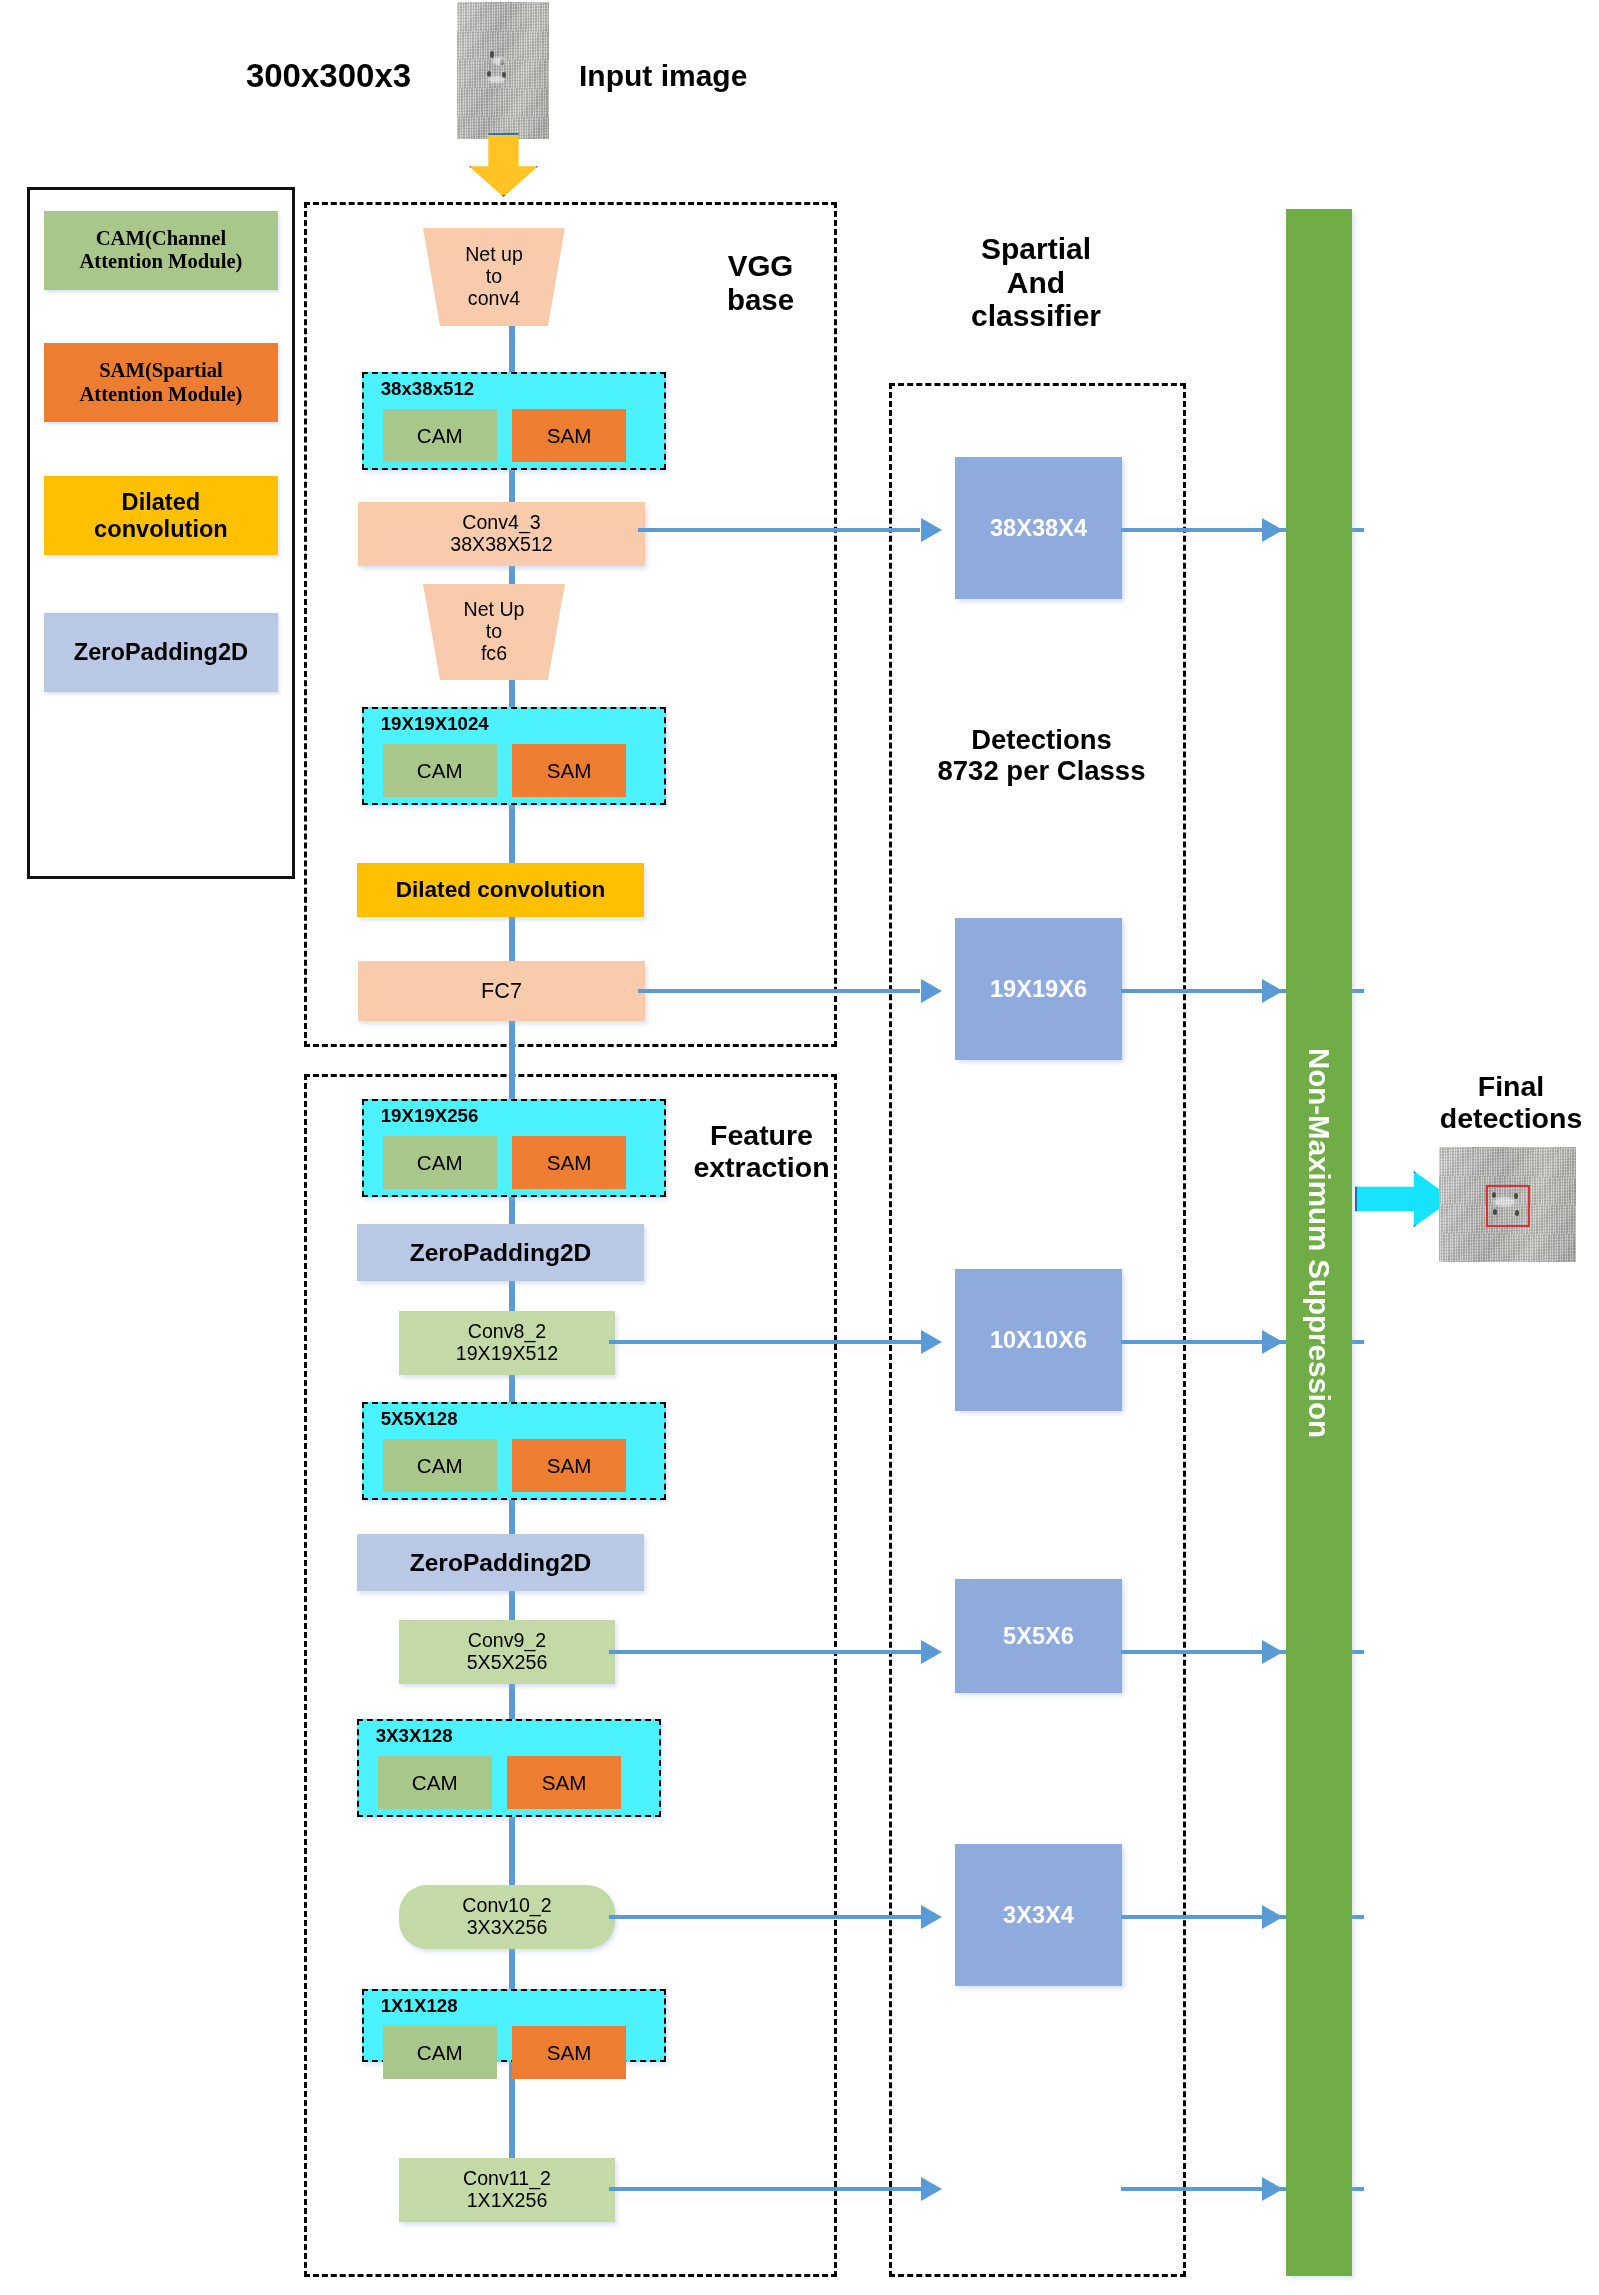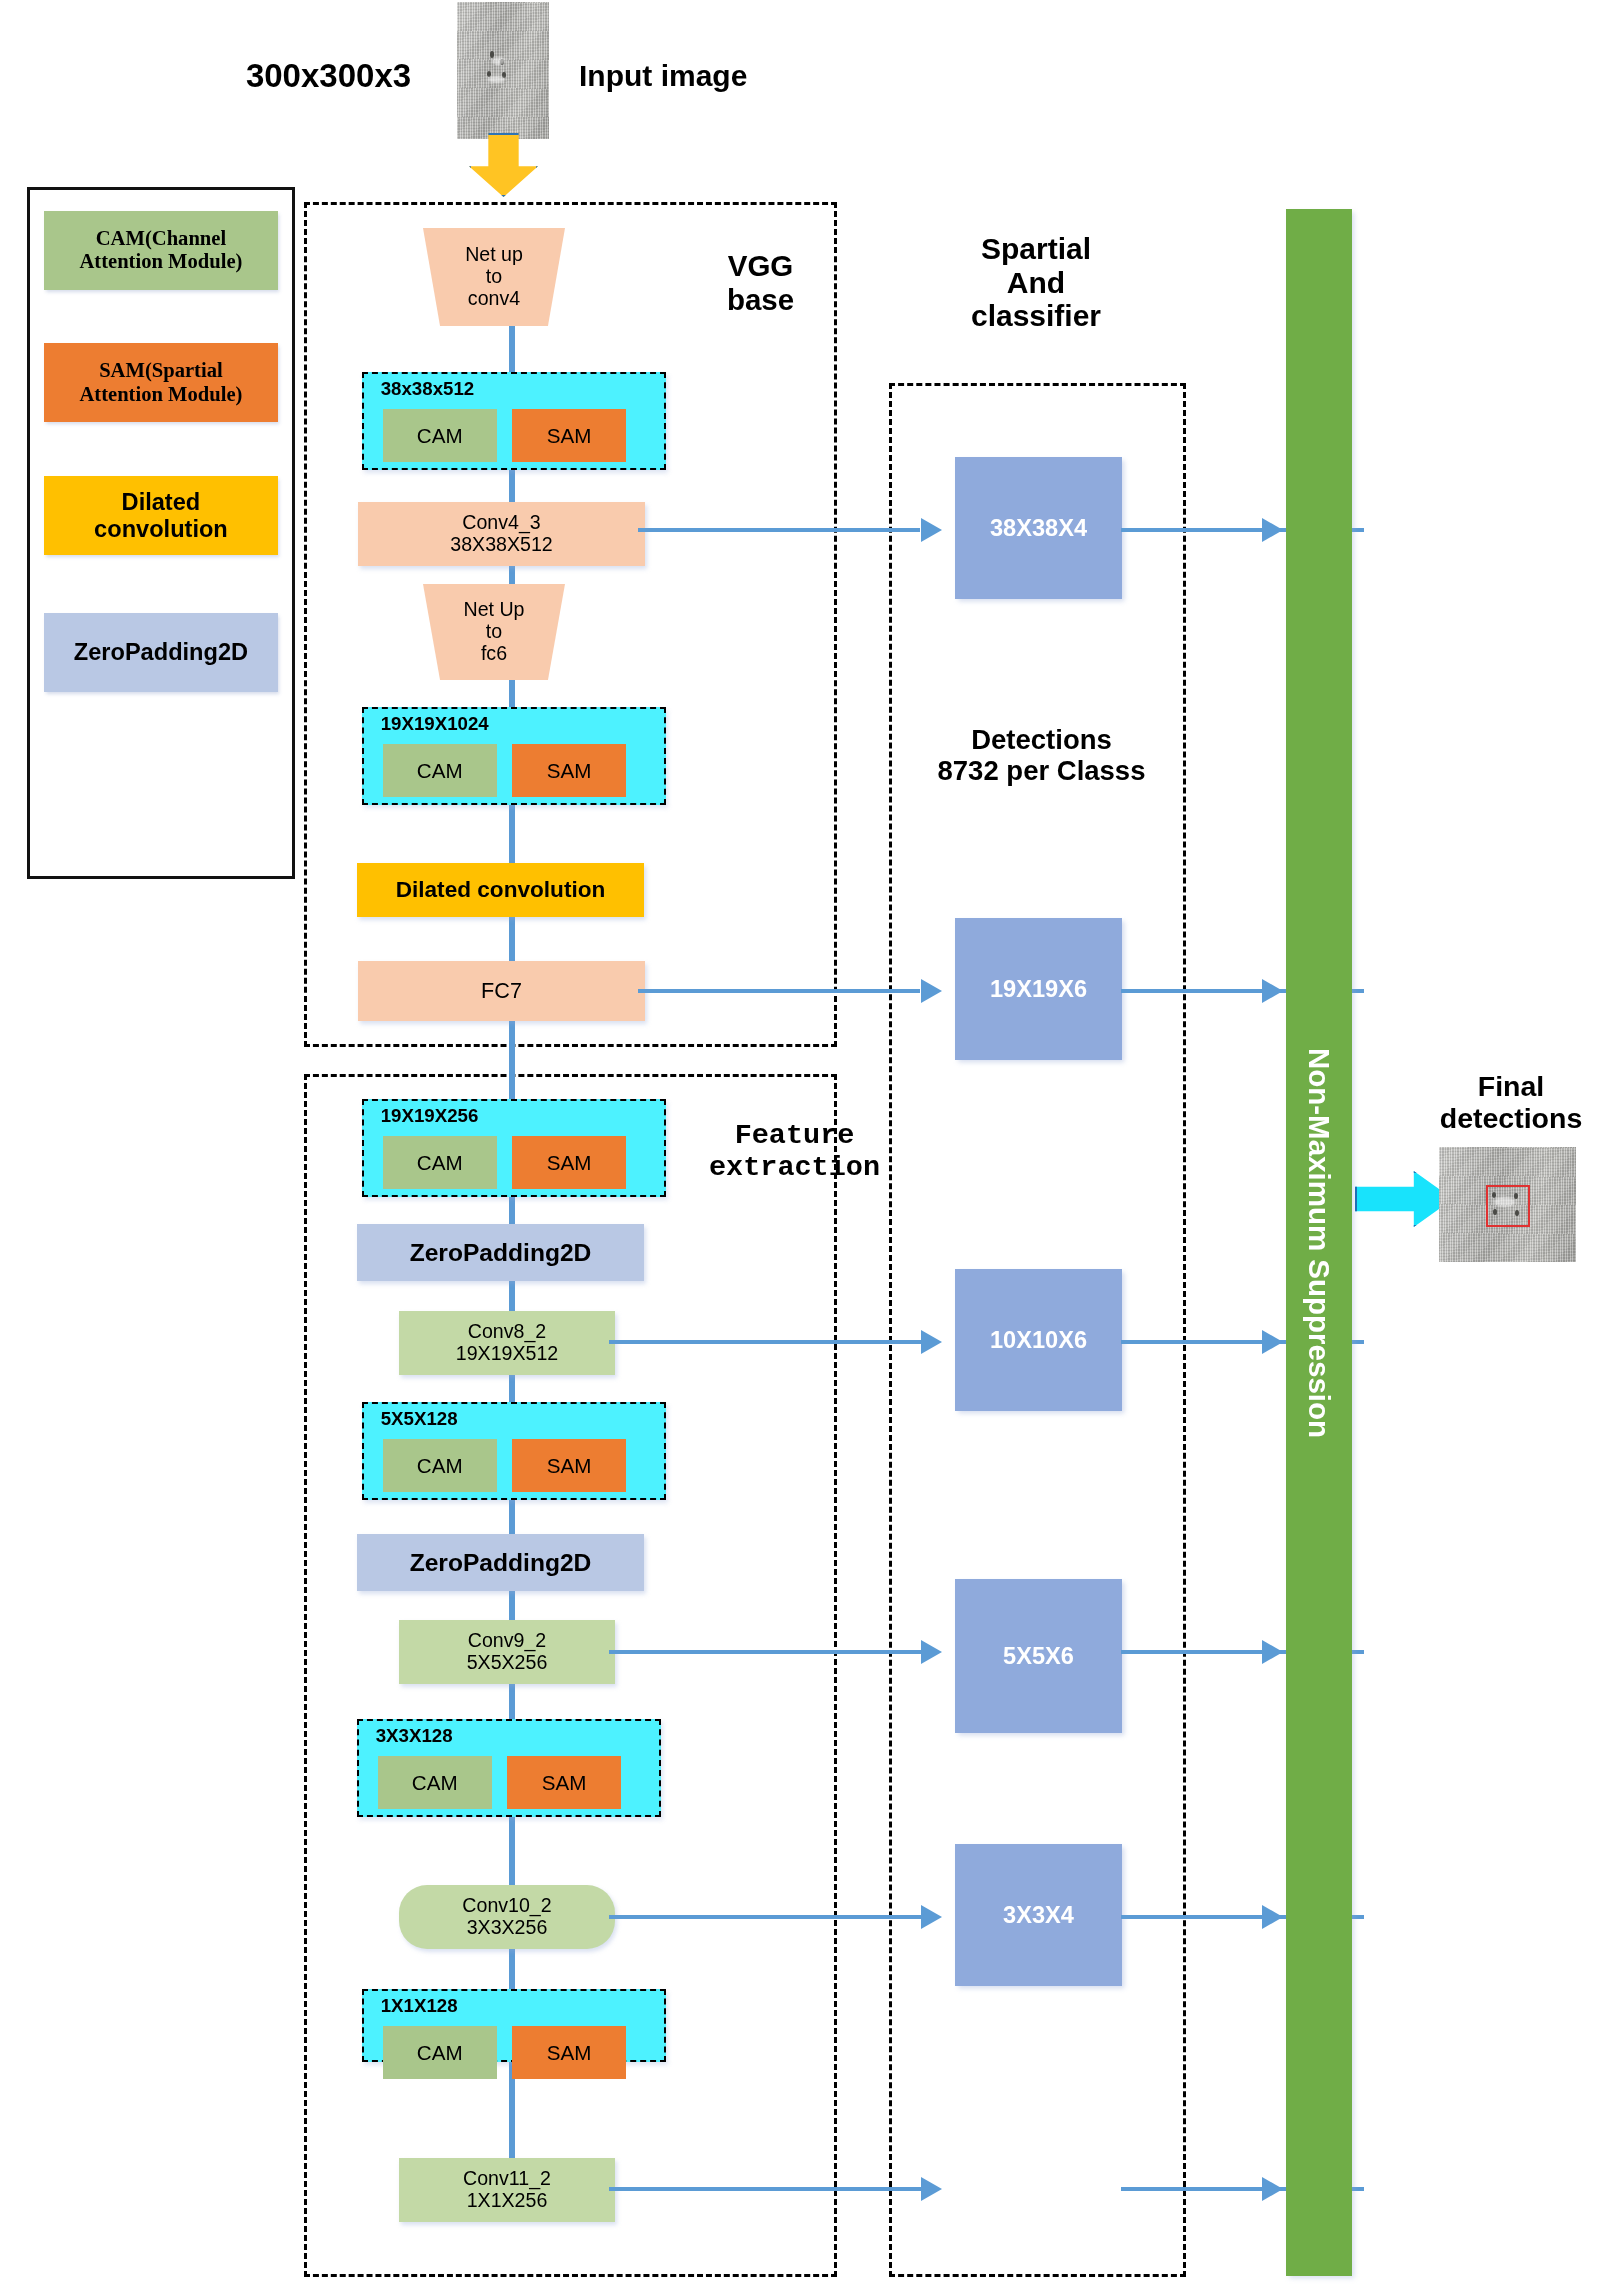--- a/index.html
+++ b/index.html
@@ -115,21 +115,21 @@
 
   <div class="abs region" style="left:304px;top:202px;width:533px;height:845px;"></div>
 
   <div class="abs region" style="left:304px;top:1074px;width:533px;height:1203px;"></div>
 
   <div class="abs region" style="left:889px;top:383px;width:297px;height:1894px;"></div>
 
   <div class="abs hdr ctr" style="left:687px;top:243px;width:147px;height:79px;font-size:29.5px;white-space:pre-line;">VGG
 base</div>
 
-  <div class="abs hdr ctr" style="left:716px;top:1110px;width:157px;height:83px;font-size:28.5px;white-space:pre-line;font-family:Liberation Mono, monospace;">Feature
+  <div class="abs hdr ctr" style="left:683px;top:1110px;width:157px;height:83px;font-size:28.5px;white-space:pre-line;">Feature
 extraction</div>
 
   <div class="abs hdr ctr" style="left:913px;top:216px;width:246px;height:133px;font-size:30px;white-space:pre-line;">Spartial
 And
 classifier</div>
 
   <div class="abs hdr ctr" style="left:899px;top:712px;width:285px;height:88px;font-size:27.5px;white-space:pre-line;">Detections
 8732 per Classs</div>
 
   <div class="abs vline" style="left:509px;top:324px;width:5.9px;height:1836px;"></div>
@@ -214,21 +214,21 @@
   <div class="abs arrowR" style="left:1262px;top:979px;"></div>
 
   <div class="abs hline" style="left:609px;top:1340px;width:312px;height:4.4px;"></div>
   <div class="abs arrowR" style="left:921px;top:1330px;"></div>
   <div class="abs detbox ctr" style="left:955px;top:1269px;width:167px;height:142px;font-size:23.6px;">10X10X6</div>
   <div class="abs hline" style="left:1121px;top:1340px;width:243px;height:4.4px;"></div>
   <div class="abs arrowR" style="left:1262px;top:1330px;"></div>
 
   <div class="abs hline" style="left:609px;top:1650px;width:312px;height:4.4px;"></div>
   <div class="abs arrowR" style="left:921px;top:1640px;"></div>
-  <div class="abs detbox ctr" style="left:955px;top:1579px;width:167px;height:154px;font-size:23.6px;">5X5X6</div>
+  <div class="abs detbox ctr" style="left:955px;top:1579px;width:167px;height:114px;font-size:23.6px;">5X5X6</div>
   <div class="abs hline" style="left:1121px;top:1650px;width:243px;height:4.4px;"></div>
   <div class="abs arrowR" style="left:1262px;top:1640px;"></div>
 
   <div class="abs hline" style="left:609px;top:1915px;width:312px;height:4.4px;"></div>
   <div class="abs arrowR" style="left:921px;top:1905px;"></div>
   <div class="abs detbox ctr" style="left:955px;top:1844px;width:167px;height:142px;font-size:23.6px;">3X3X4</div>
   <div class="abs hline" style="left:1121px;top:1915px;width:243px;height:4.4px;"></div>
   <div class="abs arrowR" style="left:1262px;top:1905px;"></div>
 
   <div class="abs hline" style="left:609px;top:2187px;width:312px;height:4.4px;"></div>

